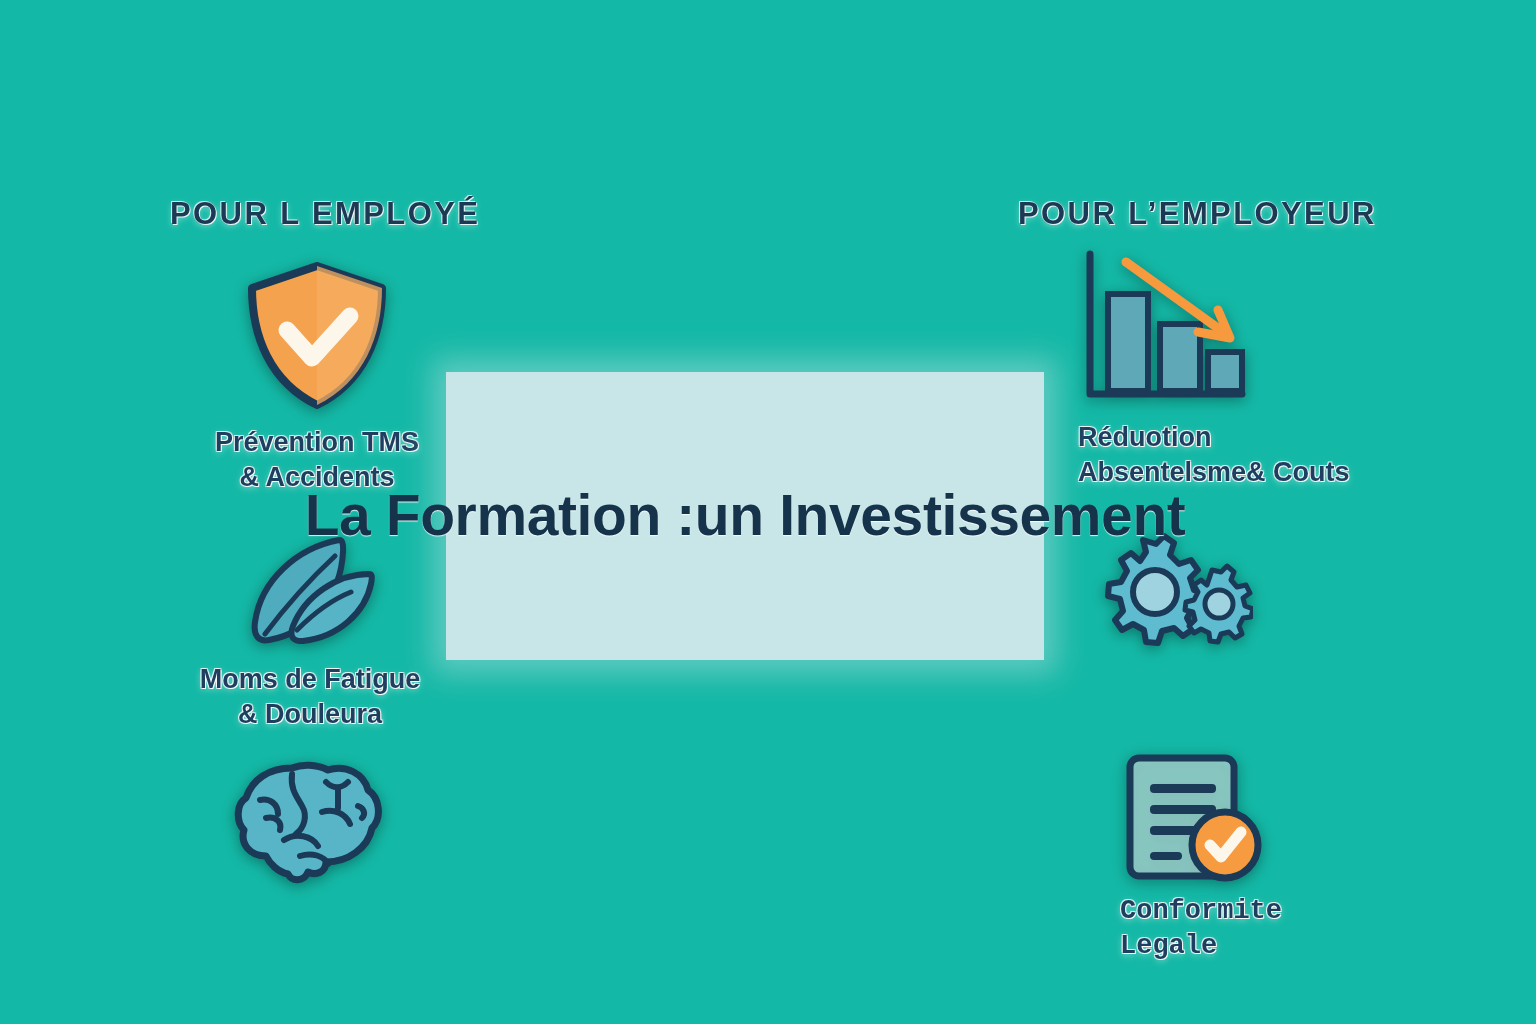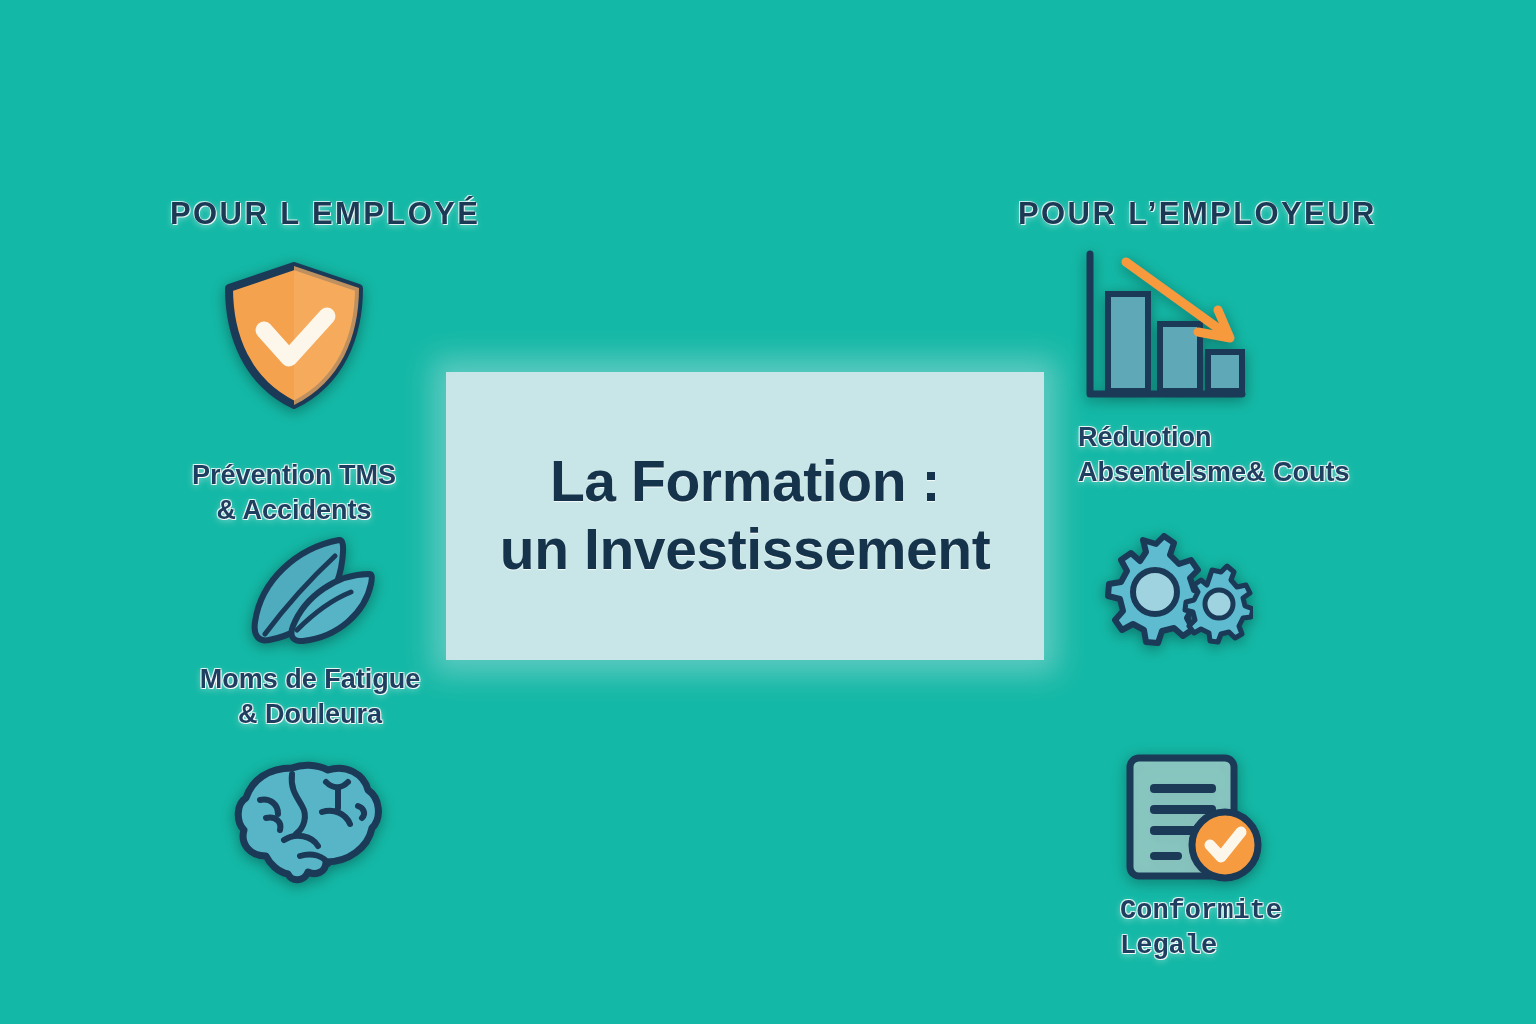--- a/index.html
+++ b/index.html
@@ -165,21 +165,21 @@
       1px 1px 0 rgba(255,255,255,0.92),
       -1px -1px 0 rgba(255,255,255,0.75),
       1px -1px 0 rgba(255,255,255,0.6),
       -1px 1px 0 rgba(255,255,255,0.6),
       0 2px 7px rgba(255,255,255,0.5);
     white-space: pre-line;
   }
   .item.align-left .item-label { text-align: left; }
 
   
-  #item-prevention   { left: 124px; top: 258px; width: 340px; gap: 33px; }
+  #item-prevention   { left: 147px; top: 258px; width: 340px; }
   #item-fatigue      { left: 140px; top: 530px; width: 340px; }
   #item-connaissance { left: 120px; top: 760px; width: 380px; }
 
   
   #item-reduction    { left: 1078px; top: 248px; width: 400px; align-items: flex-start; }
   #item-productivite { left: 1088px; top: 530px; width: 400px; align-items: flex-start; }
   #item-conformite   { left: 1120px; top: 752px; width: 400px; align-items: flex-start; font-family: Liberation Mono, monospace; }
 
   #item-reduction .item-label,
   #item-productivite .item-label,
@@ -188,21 +188,21 @@
   
   #title-card {
     position: absolute;
     left: 446px;
     top: 372px;
     width: 598px;
     height: 288px;
     background: rgba(214,233,236,0.93);
     box-shadow: 0 0 28px 14px rgba(214,233,236,0.38);
     display: flex;
-    flex-direction: column;
+    flex-direction: row;
     align-items: center;
     justify-content: center;
   }
   .title-line {
     font-size: 57px;
     font-weight: bold;
     color: #15344c;
     letter-spacing: -0.4px;
     line-height: 1.19;
     text-align: center;

